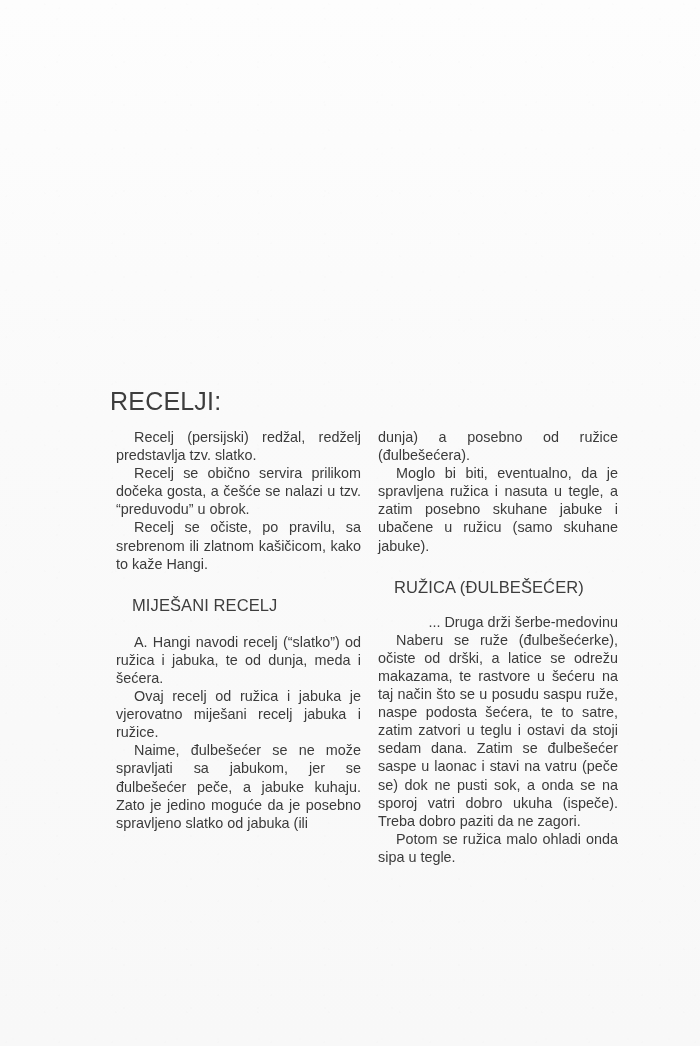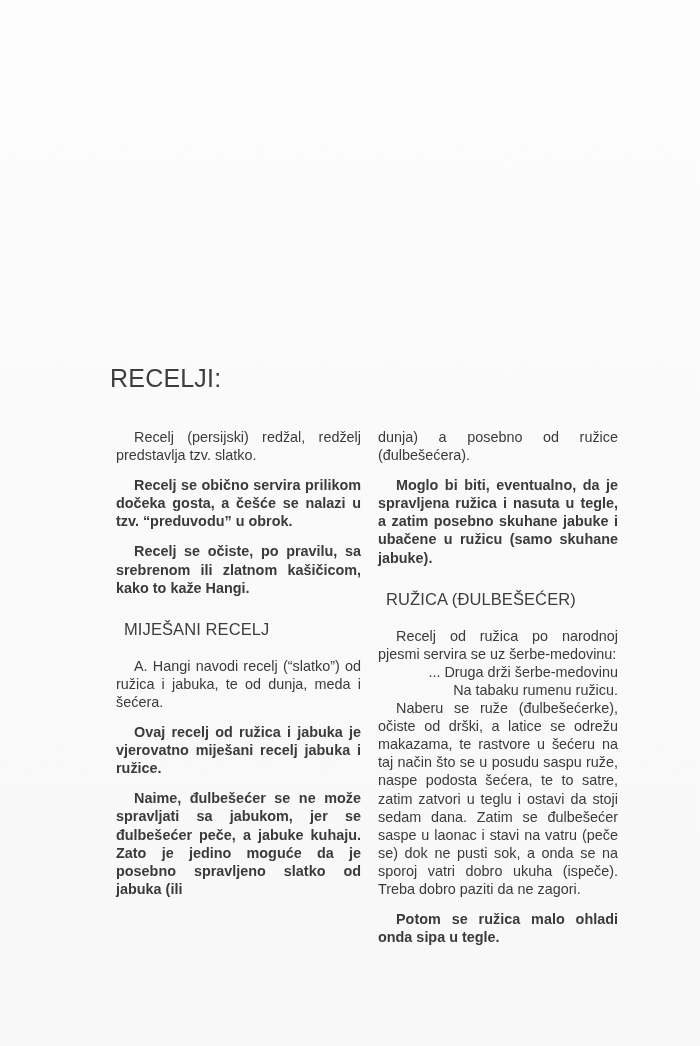--- a/index.html
+++ b/index.html
@@ -40,21 +40,21 @@
   .content {
     position: absolute;
     left: 0;
     top: 0;
     width: 700px;
   }
 
   .doc-title {
     position: absolute;
     left: 110px;
-    top: 347px;
+    top: 370px;
     font-size: 25px;
     letter-spacing: .2px;
     color: #3d3d3d;
     font-weight: 400;
     white-space: nowrap;
   }
 
   .column {
     position: absolute;
     top: 428px;
@@ -68,24 +68,24 @@
   }
   .column.left  { left: 116px;  width: 245px; }
   .column.right { left: 378px;  width: 240px; }
 
   .para {
     margin: 0;
     text-indent: 18px;
     text-align: justify;
   }
   .para.noindent { text-indent: 0; }
-  .para + .para { margin-top: 12px; font-weight: bold; }
+  .para + .para { margin-top: 0; }
 
   .section-head {
-    margin: 8px;
+    margin: 16px;
     font-size: 16.5px;
     line-height: 20px;
     font-weight: 400;
     letter-spacing: .1px;
     text-align: left;
     color: #3d3d3d;
     white-space: nowrap;
   }
   .gap-before-head { margin-top: 22px; }
   .gap-after-head  { margin-top: 18px; }
@@ -121,21 +121,19 @@
     <p class="para">Ovaj recelj od ružica i jabuka je vjerovatno miješani recelj jabuka i ružice.</p>
     <p class="para">Naime, đulbešećer se ne može spravljati sa jabukom, jer se đulbešećer peče, a jabuke kuhaju. Zato je jedino moguće da je posebno spravljeno slatko od jabuka (ili</p>
   </div>
 
   <div class="column right">
     <p class="para noindent">dunja) a posebno od ružice (đulbešećera).</p>
     <p class="para">Moglo bi biti, eventualno, da je spravljena ružica i nasuta u tegle, a zatim posebno skuhane jabuke i ubačene u ružicu (samo skuhane jabuke).</p>
 
     <h2 class="section-head gap-before-head">RUŽICA (ĐULBEŠEĆER)</h2>
 
-    <p class="para gap-after-head">Recelj od ružica po narodnoj pjesmi servira se uz šerbe-medovinu:</p>
     <p class="verse">... Druga drži šerbe-medovinu</p>
-    <p class="verse v2">Na tabaku rumenu ružicu.</p>
 
     <p class="para">Naberu se ruže (đulbešećerke), očiste od drški, a latice se odrežu makazama, te rastvore u šećeru na taj način što se u posudu saspu ruže, naspe podosta šećera, te to satre, zatim zatvori u teglu i ostavi da stoji sedam dana. Zatim se đulbešećer saspe u laonac i stavi na vatru (peče se) dok ne pusti sok, a onda se na sporoj vatri dobro ukuha (ispeče). Treba dobro paziti da ne zagori.</p>
     <p class="para">Potom se ružica malo ohladi onda sipa u tegle.</p>
   </div>
 
 </div>
 
 </body></html>

